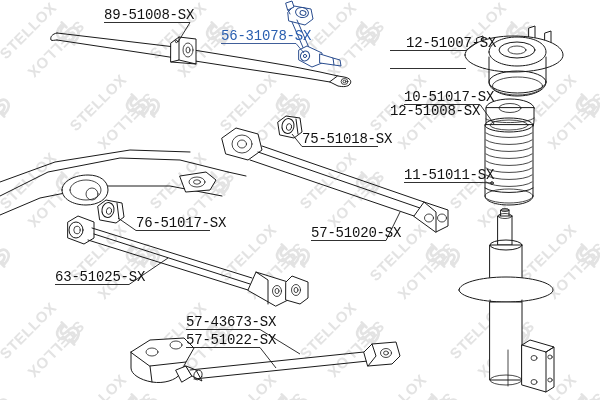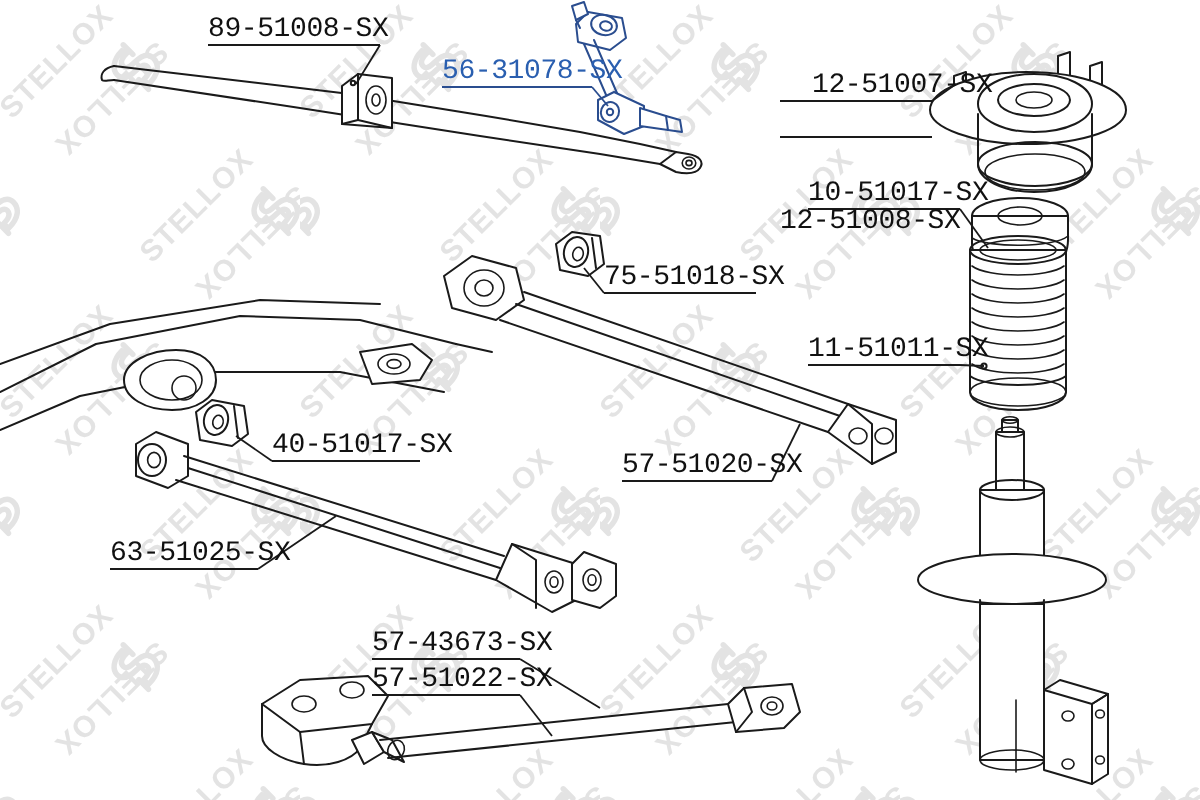--- a/index.html
+++ b/index.html
@@ -416,20 +416,20 @@
   </svg>
 
   <div id="label-layer">
     <div class="lbl" style="left:104px; top:8px;">89-51008-SX</div>
     <div class="lbl hl" style="left:221px; top:29px;">56-31078-SX</div>
     <div class="lbl" style="left:406px; top:36px;text-align:right;">12-51007-SX</div>
     <div class="lbl" style="left:390px; top:64px;margin-top:40px;">12-51008-SX</div>
     <div class="lbl" style="left:404px; top:90px;">10-51017-SX</div>
     <div class="lbl" style="left:404px; top:168px;">11-51011-SX</div>
     <div class="lbl" style="left:302px; top:132px;">75-51018-SX</div>
-    <div class="lbl" style="left:136px; top:216px;">40-51017-SX</div>
+    <div class="lbl" style="left:136px; top:216px;">76-51017-SX</div>
     <div class="lbl" style="left:311px; top:226px;">57-51020-SX</div>
     <div class="lbl" style="left:55px;  top:270px;">63-51025-SX</div>
     <div class="lbl" style="left:186px; top:315px;">57-43673-SX</div>
     <div class="lbl" style="left:186px; top:333px;text-align:right;">57-51022-SX</div>
   </div>
 
 </div>
 
 </body></html>

